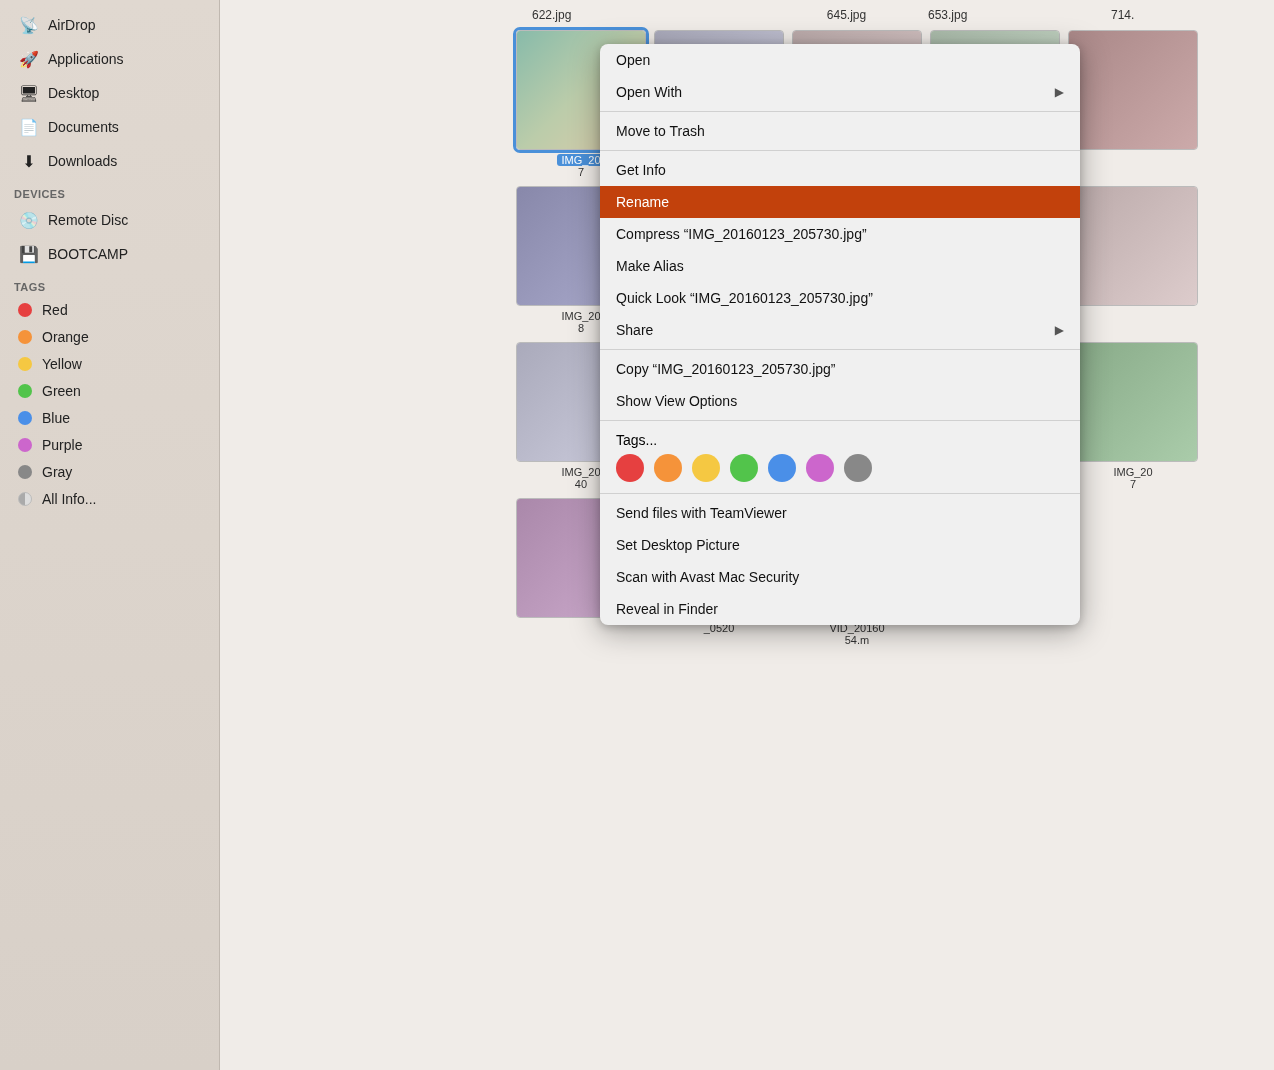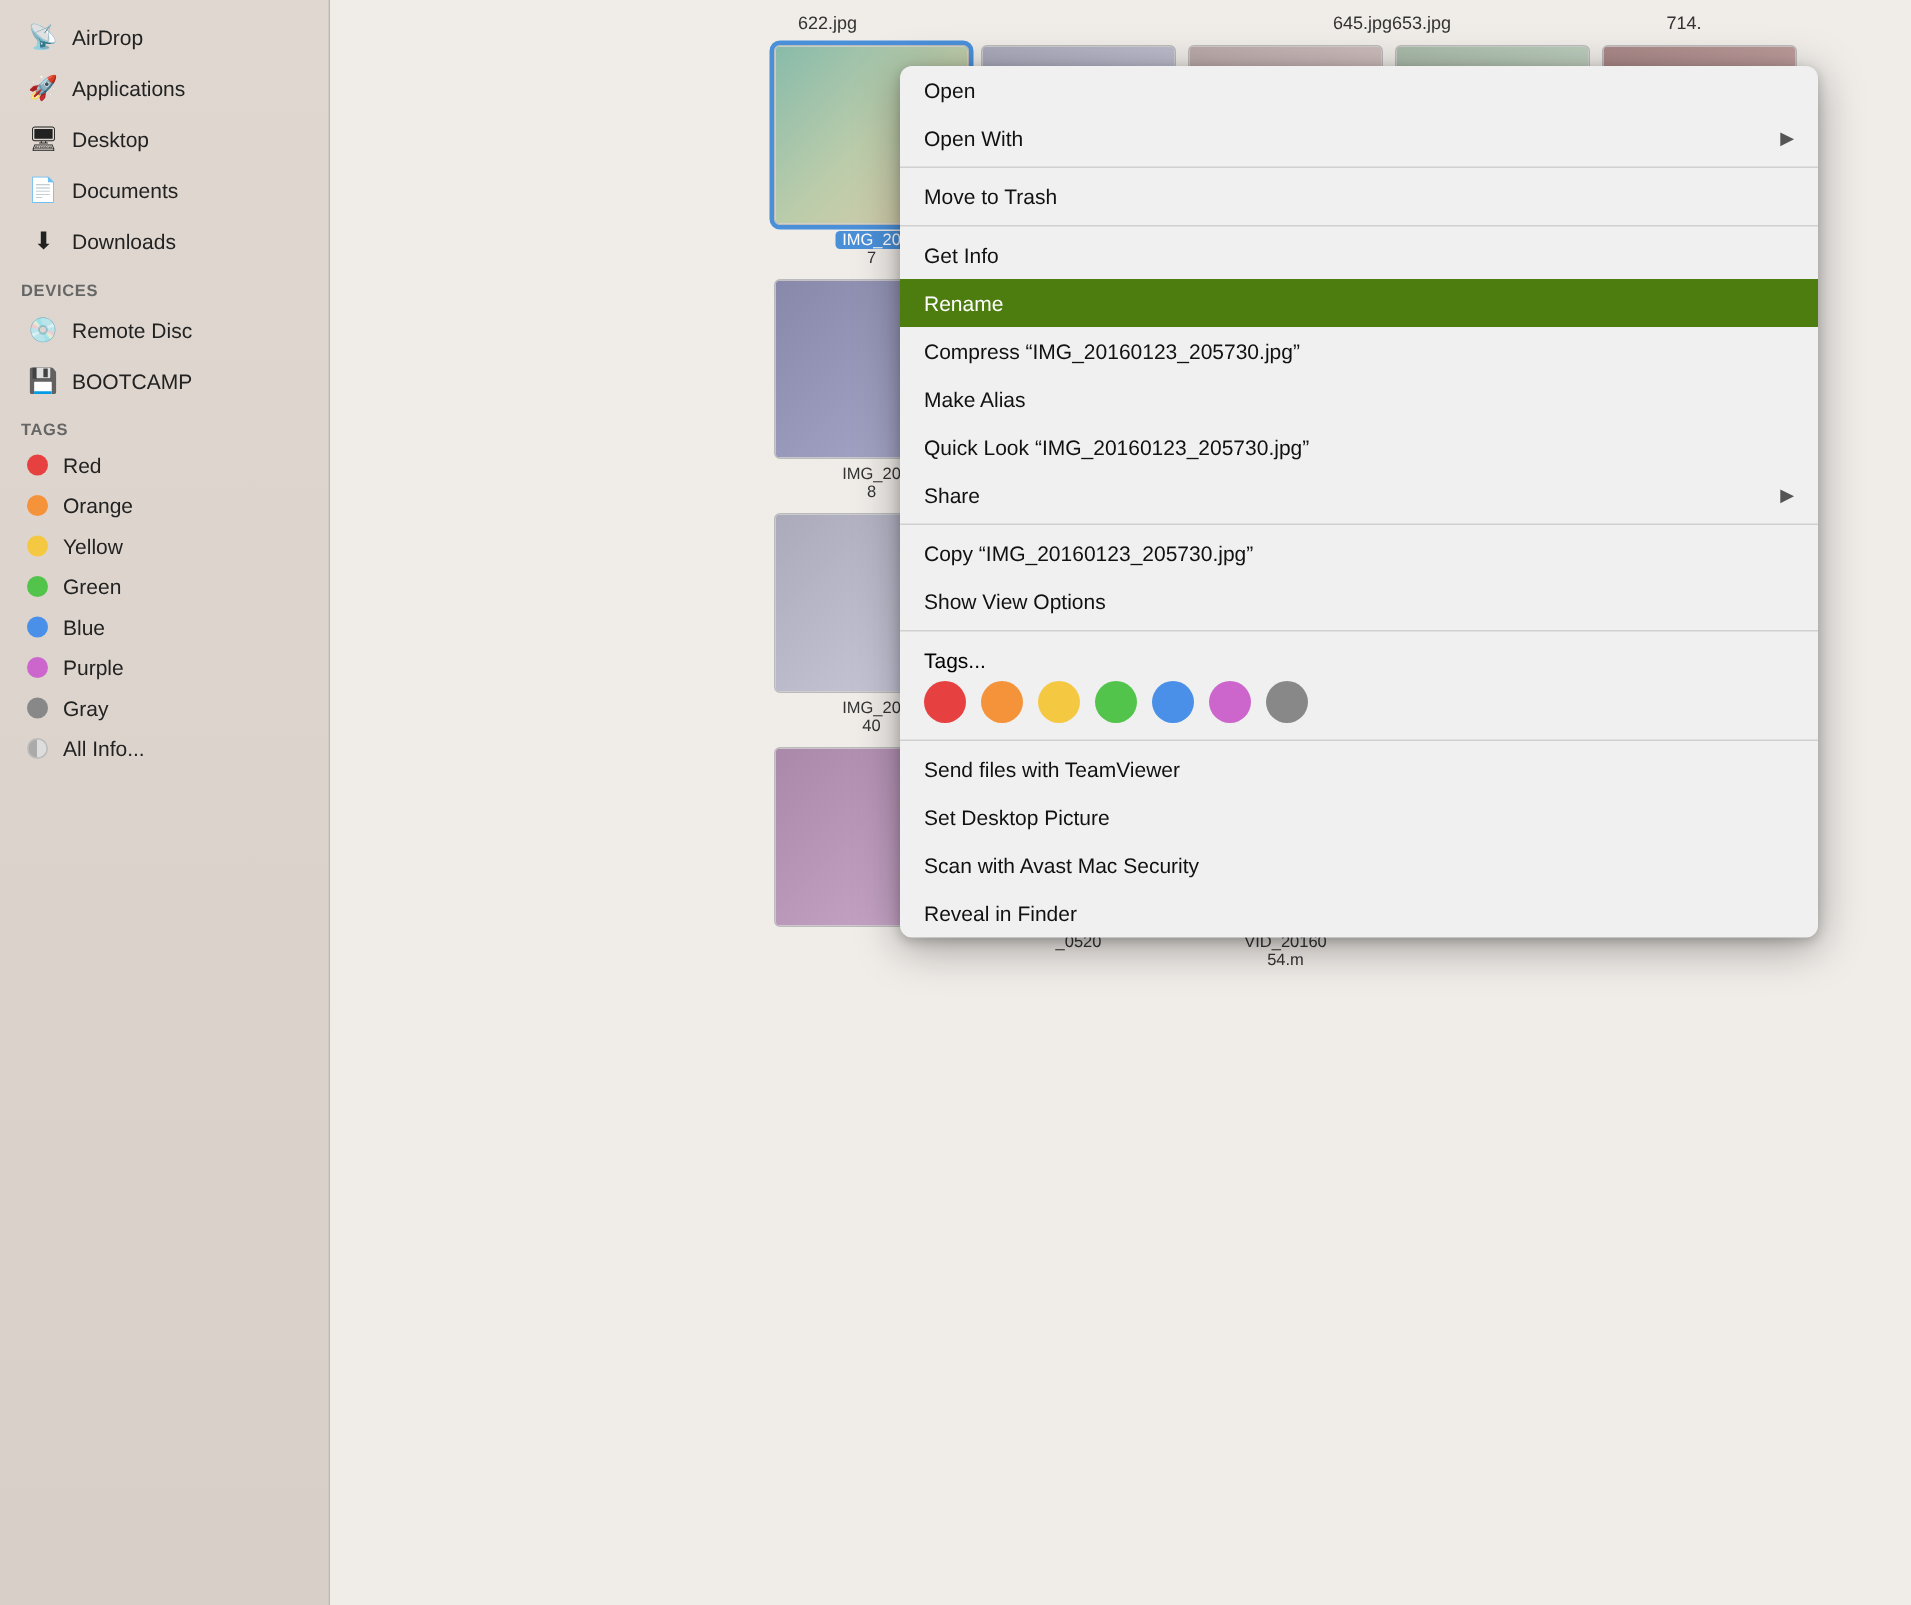--- a/index.html
+++ b/index.html
@@ -117,41 +117,41 @@
     .img-5 { background: linear-gradient(135deg, #a88, #b99, #caa); }
     .img-6 { background: linear-gradient(135deg, #88a, #99b, #aac); }
     .img-7 { background: linear-gradient(135deg, #8a8, #9b9, #aca); }
     .img-8 { background: linear-gradient(135deg, #a8a, #b9b, #cac); }
 
     
     .context-menu {
       position: absolute;
       top: 44px;
       left: 380px;
-      width: 612px;
+      width: 480px;
       background: #f0f0f0;
       border-radius: 8px;
       box-shadow: 0 6px 30px rgba(0,0,0,0.35), 0 2px 8px rgba(0,0,0,0.2);
       overflow: hidden;
       z-index: 100;
       font-size: 14px;
     }
 
     .menu-item {
       display: flex;
       align-items: center;
       justify-content: space-between;
       padding: 8px 16px;
       cursor: pointer;
       color: #111;
       min-height: 28px;
     }
 
     .menu-item.highlighted {
-      background: #4d7c0f;
+      background: #c2410c;
       color: white;
     }
 
     .menu-separator {
       height: 1px;
       background: #d0d0d0;
       margin: 3px 0;
     }
 
     .menu-arrow {
@@ -264,21 +264,21 @@
         <span style="width: 14px; height: 14px; border-radius: 50%; background: linear-gradient(to right, rgb(170, 170, 170) 50%, rgb(221, 221, 221) 50%); margin-right: 10px; flex-shrink: 0; display: inline-block; border: 1px solid rgb(187, 187, 187);"></span>
         <span>All Info...</span>
       </div>
     </div>
 </div>
 
 <div class="main-content">
 
   <div class="filename-row">
     <span style="text-align:left; margin-left:16px">622.jpg</span>
-    <span style="text-align:right; margin-left:70px">645.jpg</span>
+    <span style="text-align:center; margin-left:70px">645.jpg</span>
     <span style="text-align:left; ">653.jpg</span>
     <span style="text-align:left; margin-left:20px">714.</span>
   </div>
 
   <div style="position:absolute; top:30px; left:296px; display:flex; gap:8px; flex-wrap:wrap;">
 
     <div class="file-item">
       <div class="file-thumb selected">
         <div class="img-placeholder img-1"></div>
       </div>

